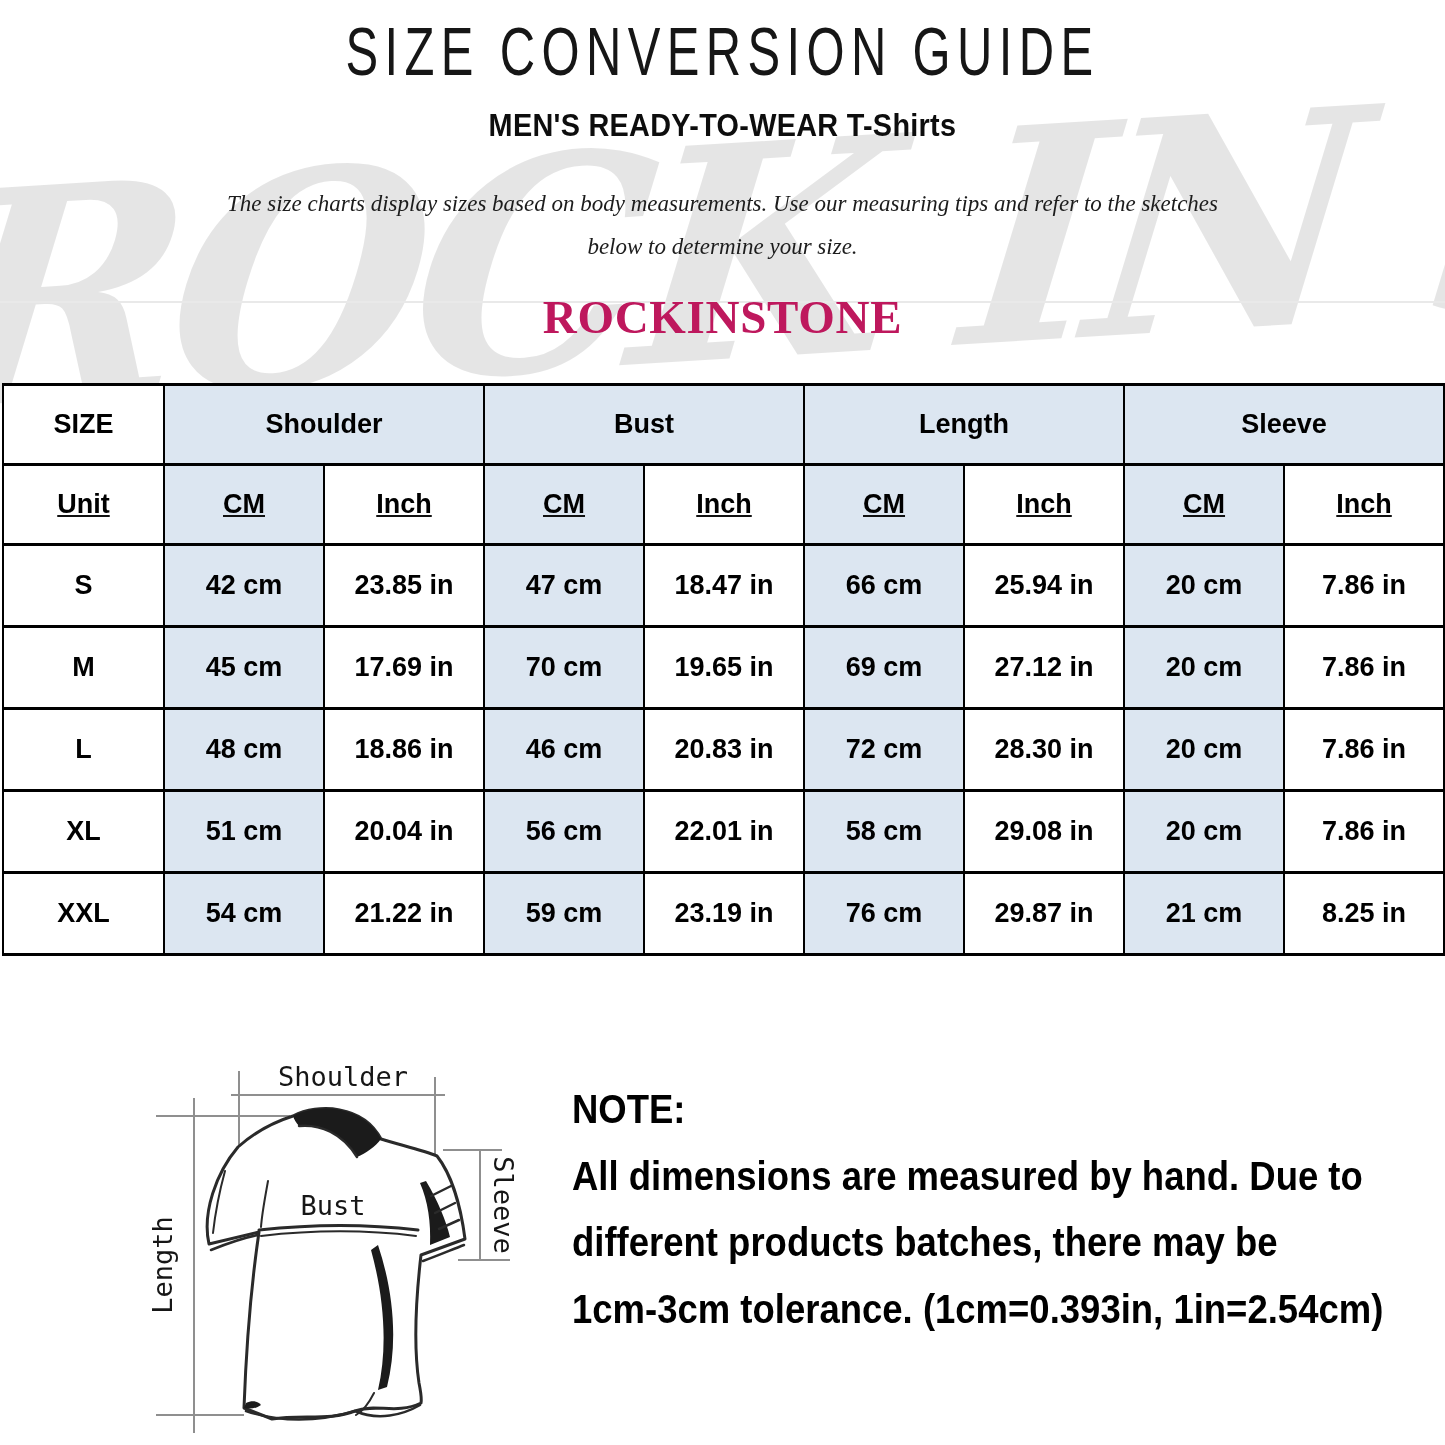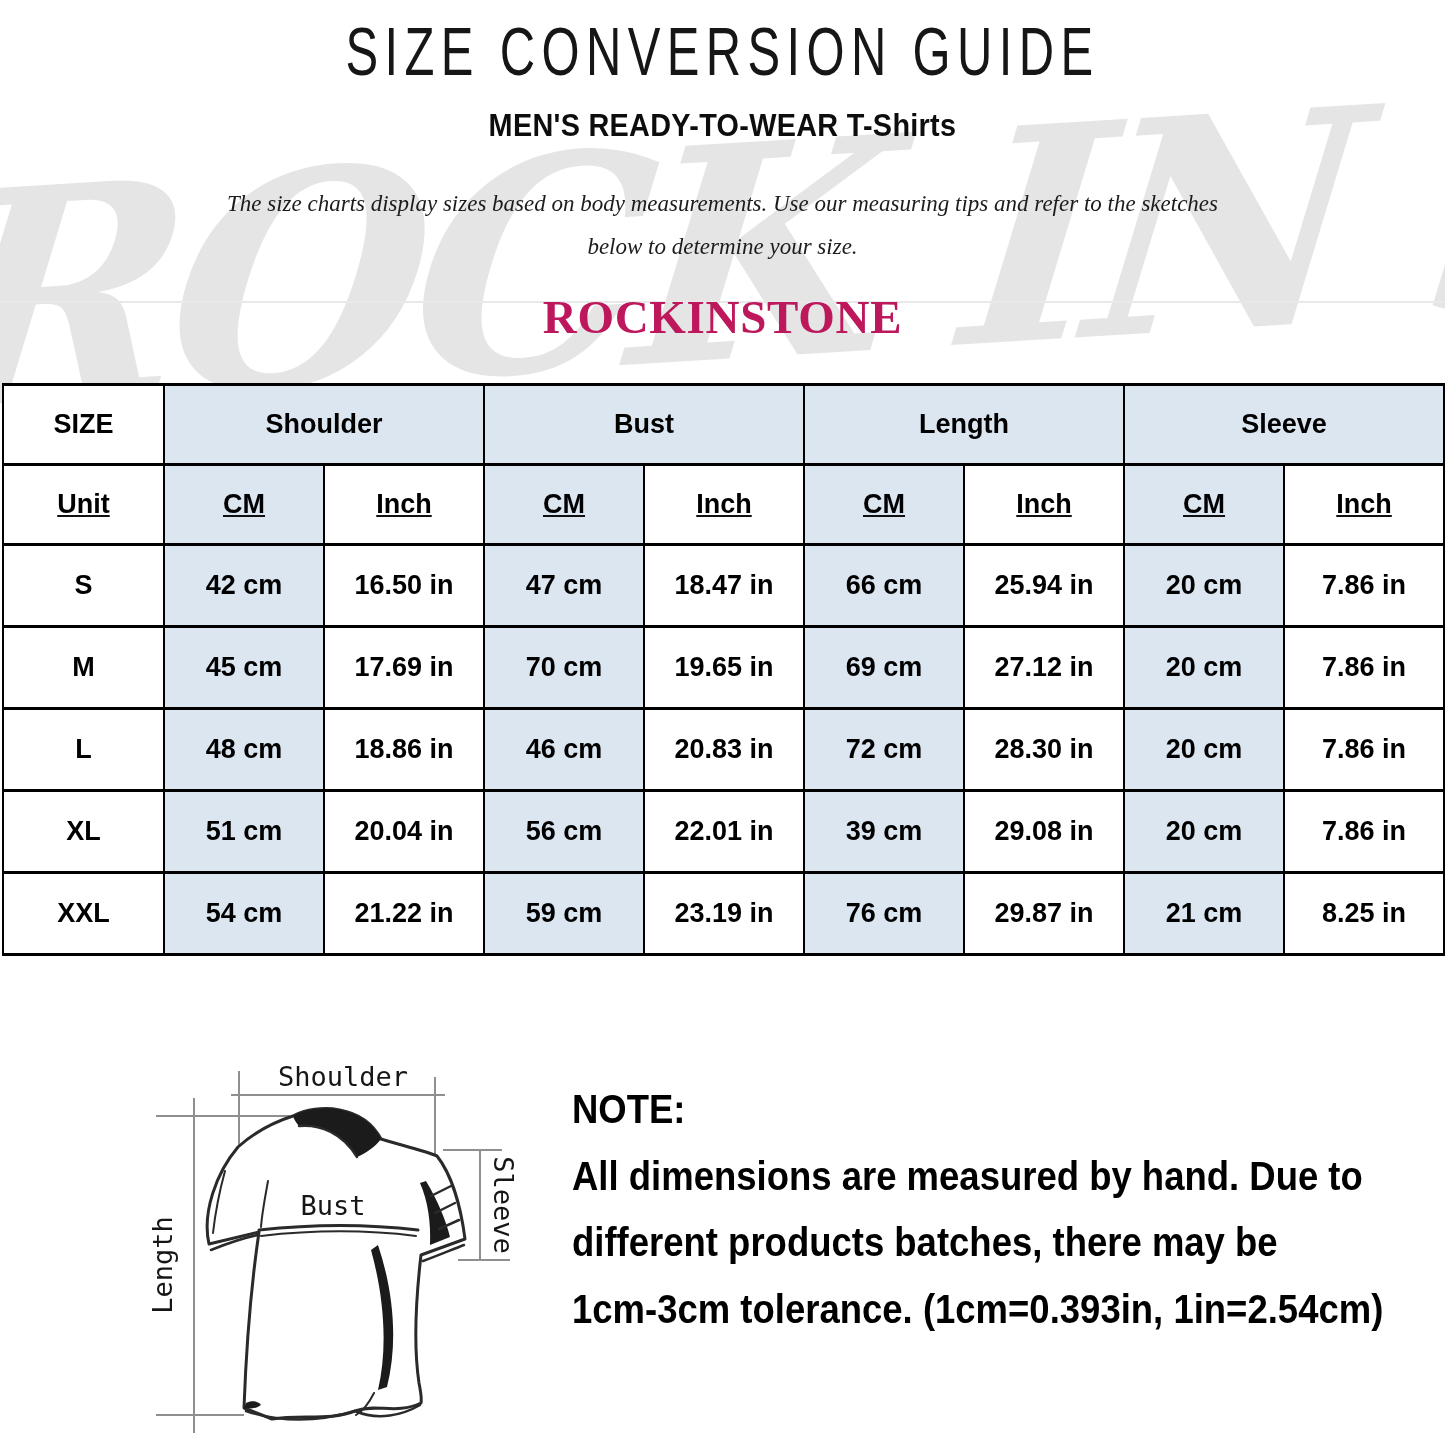--- a/index.html
+++ b/index.html
@@ -197,21 +197,21 @@
         <td class="blue">CM</td>
         <td>Inch</td>
         <td class="blue">CM</td>
         <td>Inch</td>
         <td class="blue">CM</td>
         <td>Inch</td>
       </tr>
       <tr class="data-row">
         <td>S</td>
         <td class="blue">42 cm</td>
-        <td>16.50 in</td>
+        <td>23.85 in</td>
         <td class="blue">47 cm</td>
         <td>18.47 in</td>
         <td class="blue">66 cm</td>
         <td>25.94 in</td>
         <td class="blue">20 cm</td>
         <td>7.86 in</td>
       </tr>
       <tr class="data-row">
         <td>M</td>
         <td class="blue">45 cm</td>
@@ -233,21 +233,21 @@
         <td>28.30 in</td>
         <td class="blue">20 cm</td>
         <td>7.86 in</td>
       </tr>
       <tr class="data-row">
         <td>XL</td>
         <td class="blue">51 cm</td>
         <td>20.04 in</td>
         <td class="blue">56 cm</td>
         <td>22.01 in</td>
-        <td class="blue">39 cm</td>
+        <td class="blue">58 cm</td>
         <td>29.08 in</td>
         <td class="blue">20 cm</td>
         <td>7.86 in</td>
       </tr>
       <tr class="data-row">
         <td>XXL</td>
         <td class="blue">54 cm</td>
         <td>21.22 in</td>
         <td class="blue">59 cm</td>
         <td>23.19 in</td>

